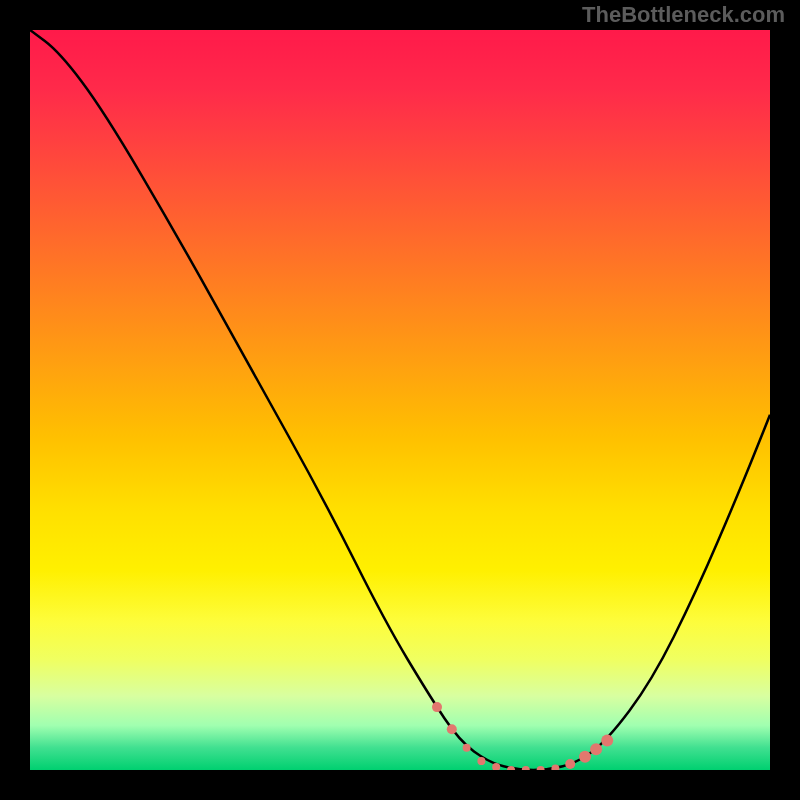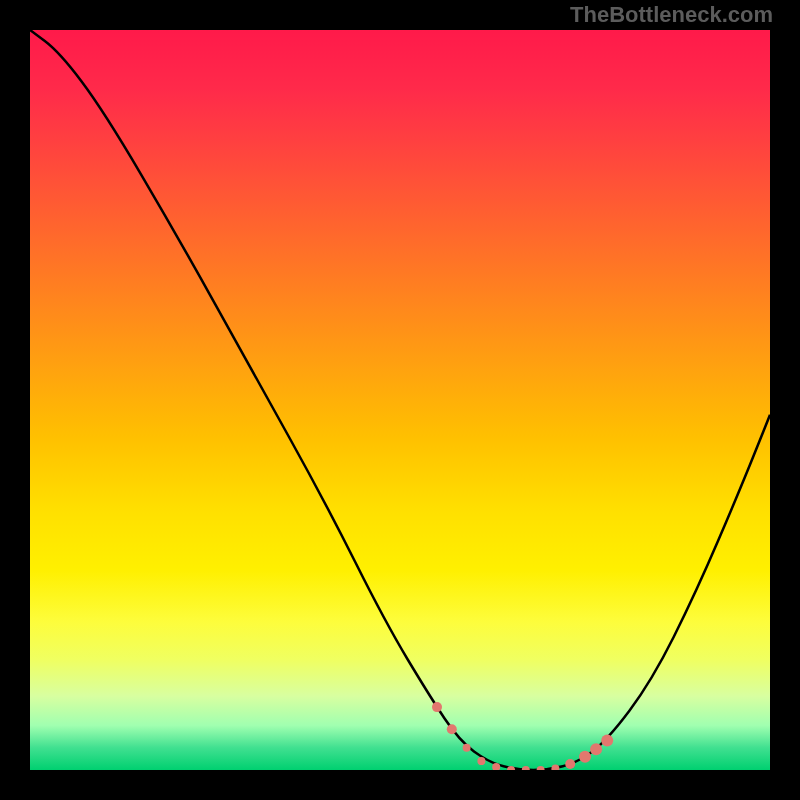--- a/index.html
+++ b/index.html
@@ -6,21 +6,21 @@
   html, body { width: 800px; height: 800px; background: #000; overflow: hidden; }
   .container {
     width: 800px;
     height: 800px;
     position: relative;
     background: #000;
   }
   .watermark {
     position: absolute;
     top: 2px;
-    right: 27px;
+    right: 15px;
     font-family: Arial, sans-serif;
     font-size: 22px;
     font-weight: bold;
     color: #5c5c5c;
     z-index: 10;
   }
   .plot-area {
     position: absolute;
     left: 30px;
     top: 30px;

